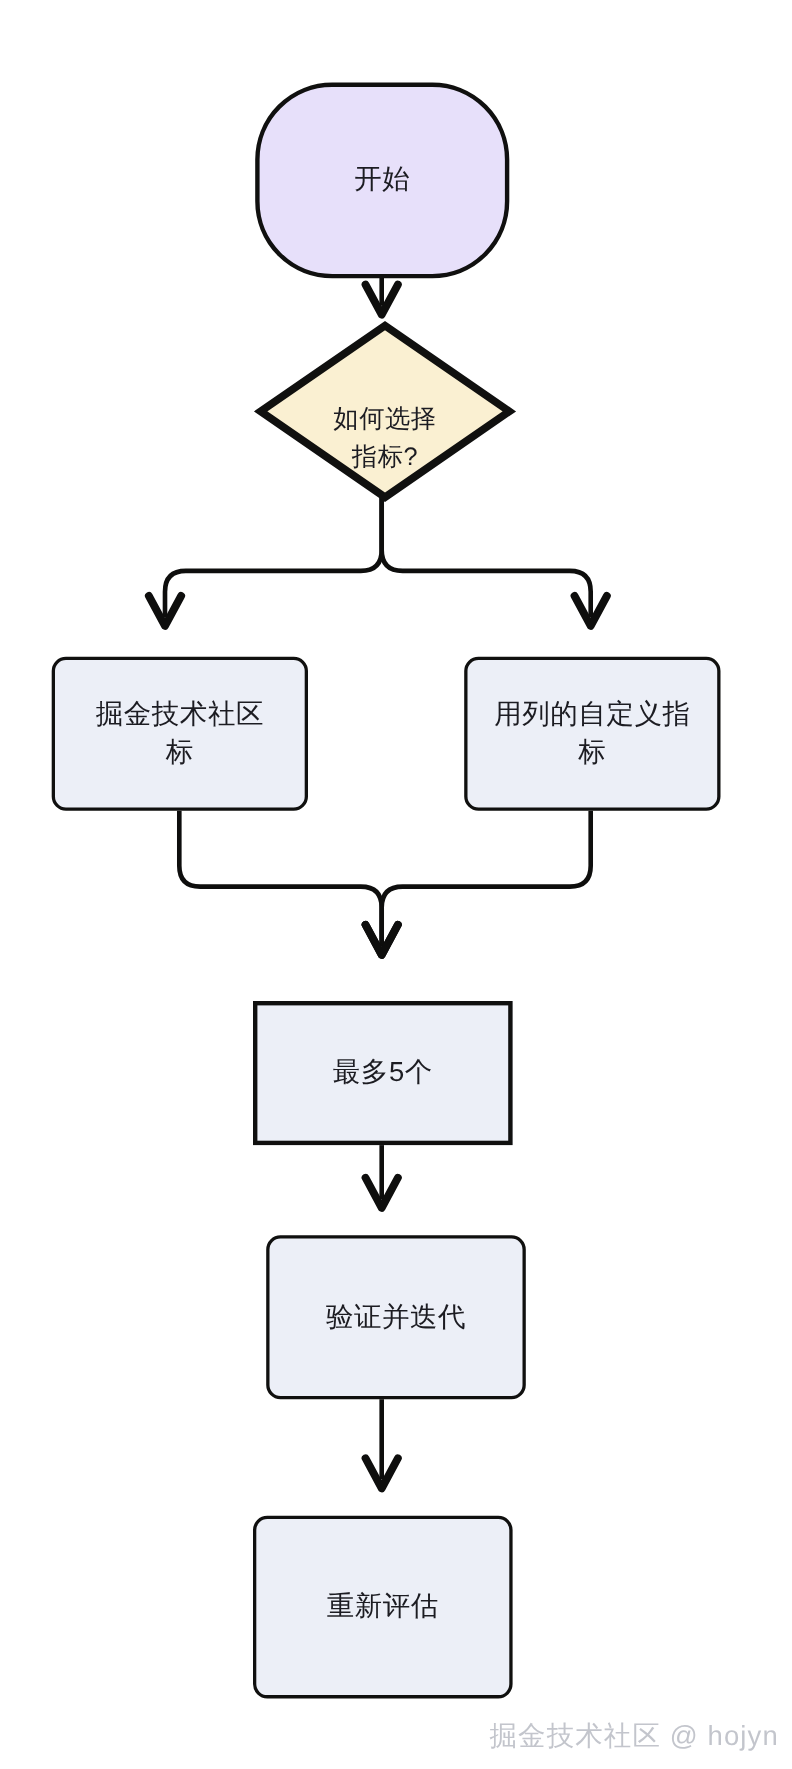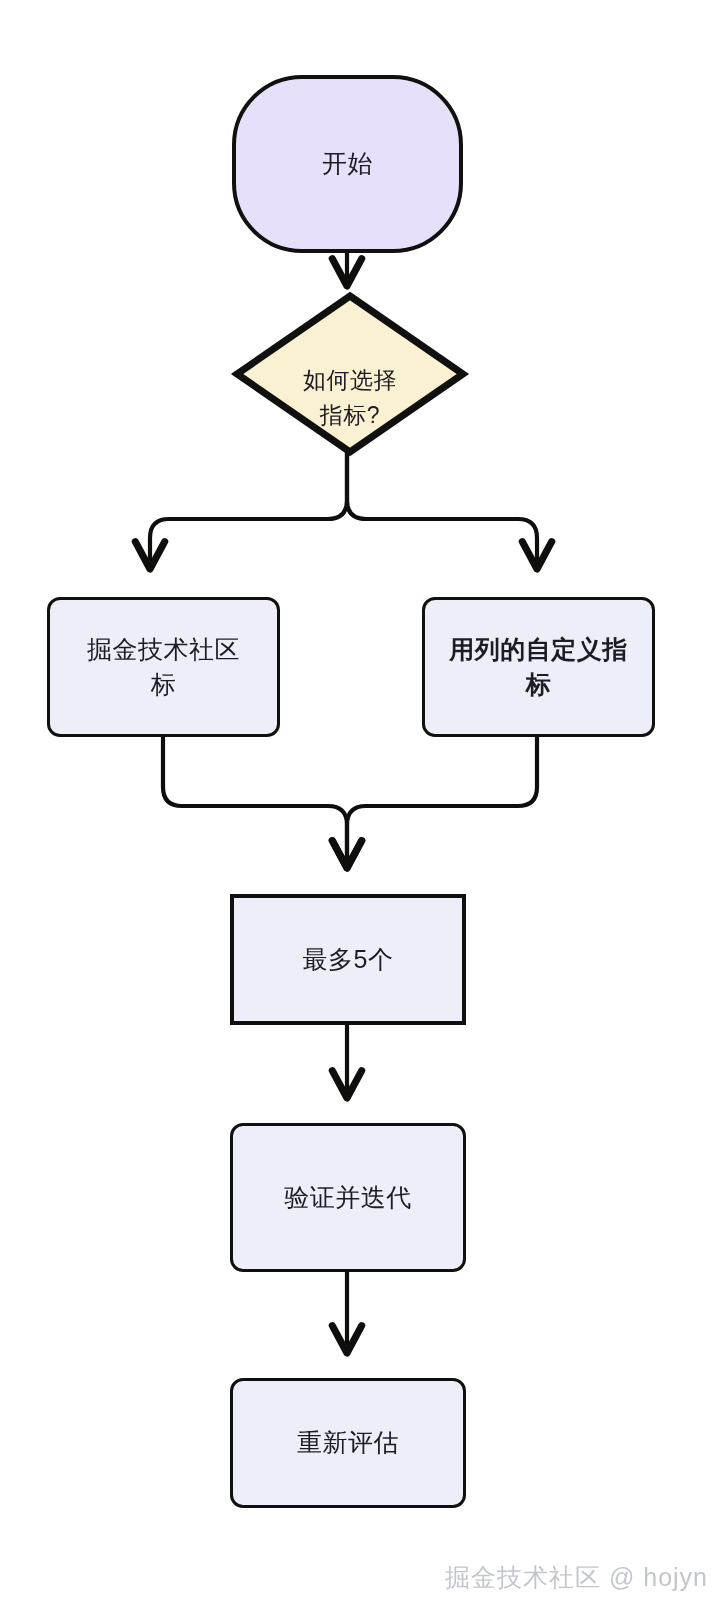--- a/index.html
+++ b/index.html
@@ -54,20 +54,21 @@
 
   
   .node--round {
     border-radius: 13px;
   }
 
   
   .node--sharp {
     border-radius: 0;
     border-width: 4px;
+    margin-top: 16px;
   }
 
   
   .node--decision {
     border: none;
     background: transparent;
     font-size: 23px;
     line-height: 1.5;
   }
 
@@ -121,30 +122,30 @@
 <div class="node node--decision" style="left:250px; top:316px; width:200px; height:116px;align-items:flex-end;">
   <span class="node-label">如何选择
 指标?</span>
 </div>
 
 <div class="node node--round" style="left:47px; top:597px; width:233px; height:140px;">
   <span class="node-label">掘金技术社区
 标</span>
 </div>
 
-<div class="node node--round" style="left:422px; top:597px; width:233px; height:140px;font-weight:bold;">
+<div class="node node--round" style="left:422px; top:597px; width:233px; height:140px;">
   <span class="node-label">用列的自定义指
 标</span>
 </div>
 
 <div class="node node--sharp" style="left:230px; top:894px; width:236px; height:131px;">
   <span class="node-label">最多5个</span>
 </div>
 
-<div class="node node--round" style="left:230px; top:1123px; width:236px; height:149px;text-align:center;">
+<div class="node node--round" style="left:242px; top:1123px; width:236px; height:149px;text-align:center;">
   <span class="node-label">验证并迭代</span>
 </div>
 
-<div class="node node--round" style="left:230px; top:1378px; width:236px; height:130px;">
+<div class="node node--round" style="left:230px; top:1378px; width:236px; height:166px;">
   <span class="node-label">重新评估</span>
 </div>
 
 <div class="watermark">掘金技术社区 @ hojyn</div>
 
 </body></html>

